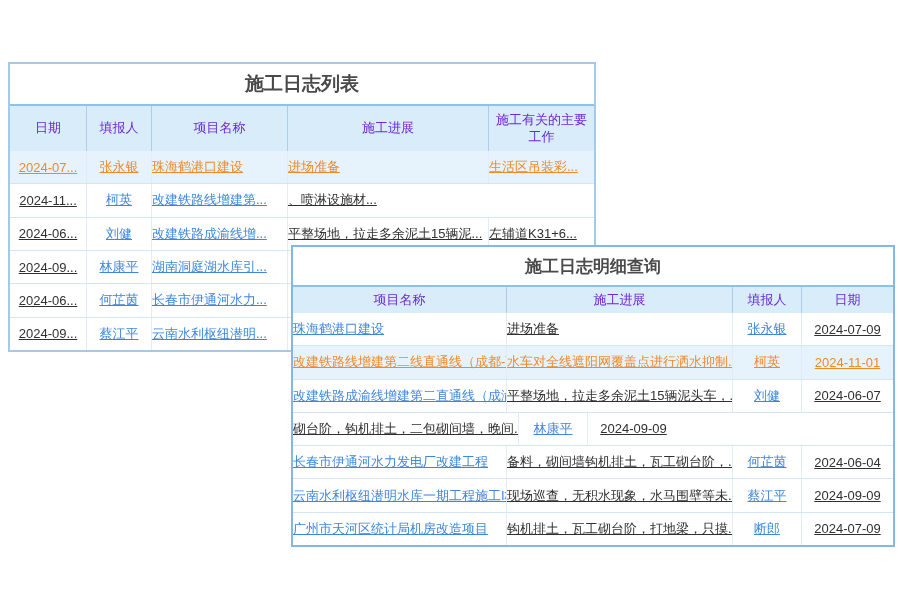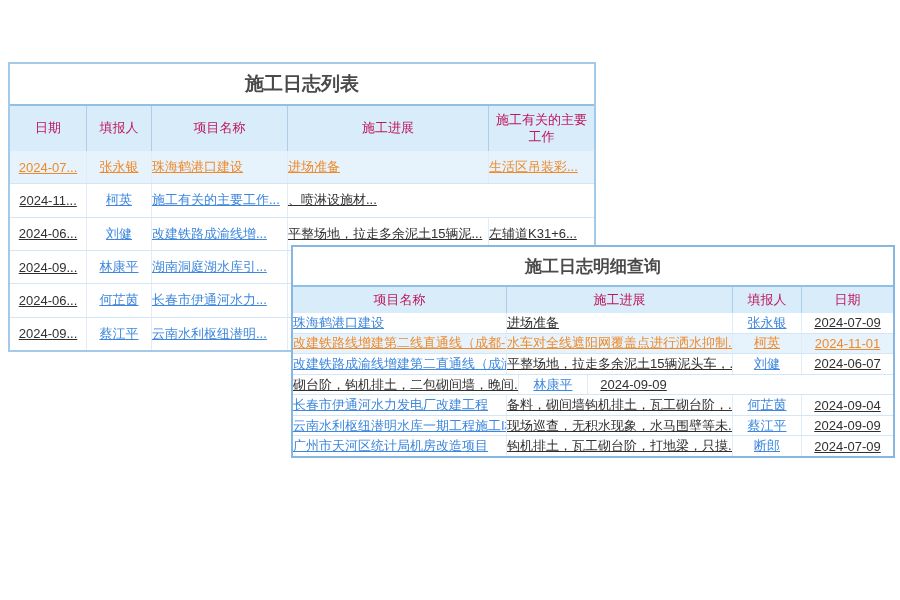--- a/index.html
+++ b/index.html
@@ -10,32 +10,32 @@
   }
   .panel{
     position:absolute;background:#ffffff;box-sizing:border-box;
     display:flex;flex-direction:column;
   }
   .panel-list{
     left:8px;top:62px;width:588px;height:290px;
     border:2px solid #a5c9e8;z-index:1;
   }
   .panel-detail{
-    left:291px;top:245px;width:604px;height:213px;
+    left:291px;top:245px;width:604px;height:302px;
     border:2px solid #86b6e2;z-index:2;
   }
   .panel-title{
     display:flex;align-items:center;justify-content:center;
     font-weight:bold;color:#4a4a4a;flex:0 0 auto;background:#fff;
   }
   .panel-list .panel-title{height:40px;font-size:19px;}
   .panel-detail .panel-title{height:38px;font-size:17px;}
   .thead{
     display:flex;background:#d9ecf9;border-top:2px solid #8ec1ea;
-    color:#be185d;font-size:13px;flex:0 0 auto;
+    color:#6d28d9;font-size:13px;flex:0 0 auto;
   }
   .panel-list .thead{height:45px;}
   .panel-detail .thead{height:26px;}
   .th{
     display:flex;align-items:center;justify-content:center;text-align:center;
     box-sizing:border-box;border-right:1px solid #aecde8;padding:0 4px;line-height:1.25;
   }
   .th:last-child{border-right:none;}
   .tbody{display:flex;flex-direction:column;flex:1 1 auto;}
   .row{
@@ -82,21 +82,21 @@
     <div class="cell center w-date">2024-07...</div>
     <div class="cell center link w-reporter">张永银</div>
     <div class="cell link w-project">珠海鹤港口建设</div>
     <div class="cell w-progress">进场准备</div>
     <div class="cell w-work">生活区吊装彩...</div>
   </div>
 
   <div class="row">
     <div class="cell center w-date">2024-11...</div>
     <div class="cell center link w-reporter">柯英</div>
-    <div class="cell link w-project">施工有关的主要工作...</div>
+    <div class="cell link w-project">改建铁路线增建第...</div>
     <div class="cell w-work">、喷淋设施材...</div>
   </div>
 
   <div class="row">
     <div class="cell center w-date">2024-06...</div>
     <div class="cell center link w-reporter">刘健</div>
     <div class="cell link w-project">改建铁路成渝线增...</div>
     <div class="cell w-progress">平整场地，拉走多余泥土15辆泥...</div>
     <div class="cell w-work">左辅道K31+6...</div>
   </div>
@@ -160,21 +160,21 @@
   <div class="row">
     <div class="cell w-progress">砌台阶，钩机排土，二包砌间墙，晚间...</div>
     <div class="cell center link w-reporter">林康平</div>
     <div class="cell center w-date">2024-09-09</div>
   </div>
 
   <div class="row">
     <div class="cell link w-project">长春市伊通河水力发电厂改建工程</div>
     <div class="cell w-progress">备料，砌间墙钩机排土，瓦工砌台阶，...</div>
     <div class="cell center link w-reporter">何芷茵</div>
-    <div class="cell center w-date">2024-09-04</div>
+    <div class="cell center w-date">2024-06-04</div>
   </div>
 
   <div class="row">
     <div class="cell link w-project">云南水利枢纽潜明水库一期工程施工I标</div>
     <div class="cell w-progress">现场巡查，无积水现象，水马围壁等未...</div>
     <div class="cell center link w-reporter">蔡江平</div>
     <div class="cell center w-date">2024-09-09</div>
   </div>
 
   <div class="row">

